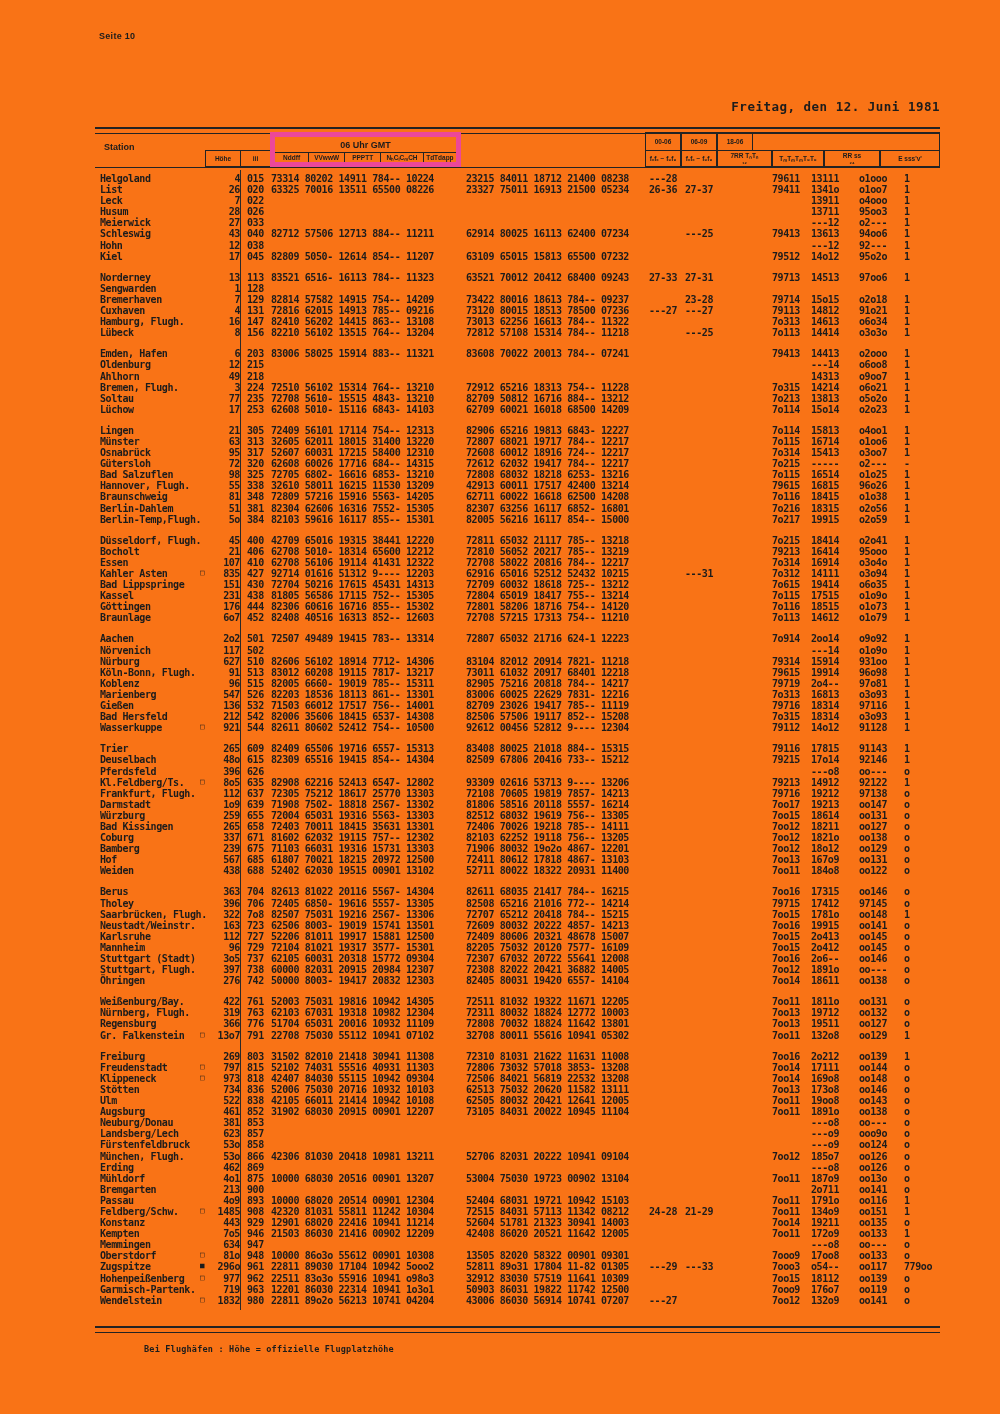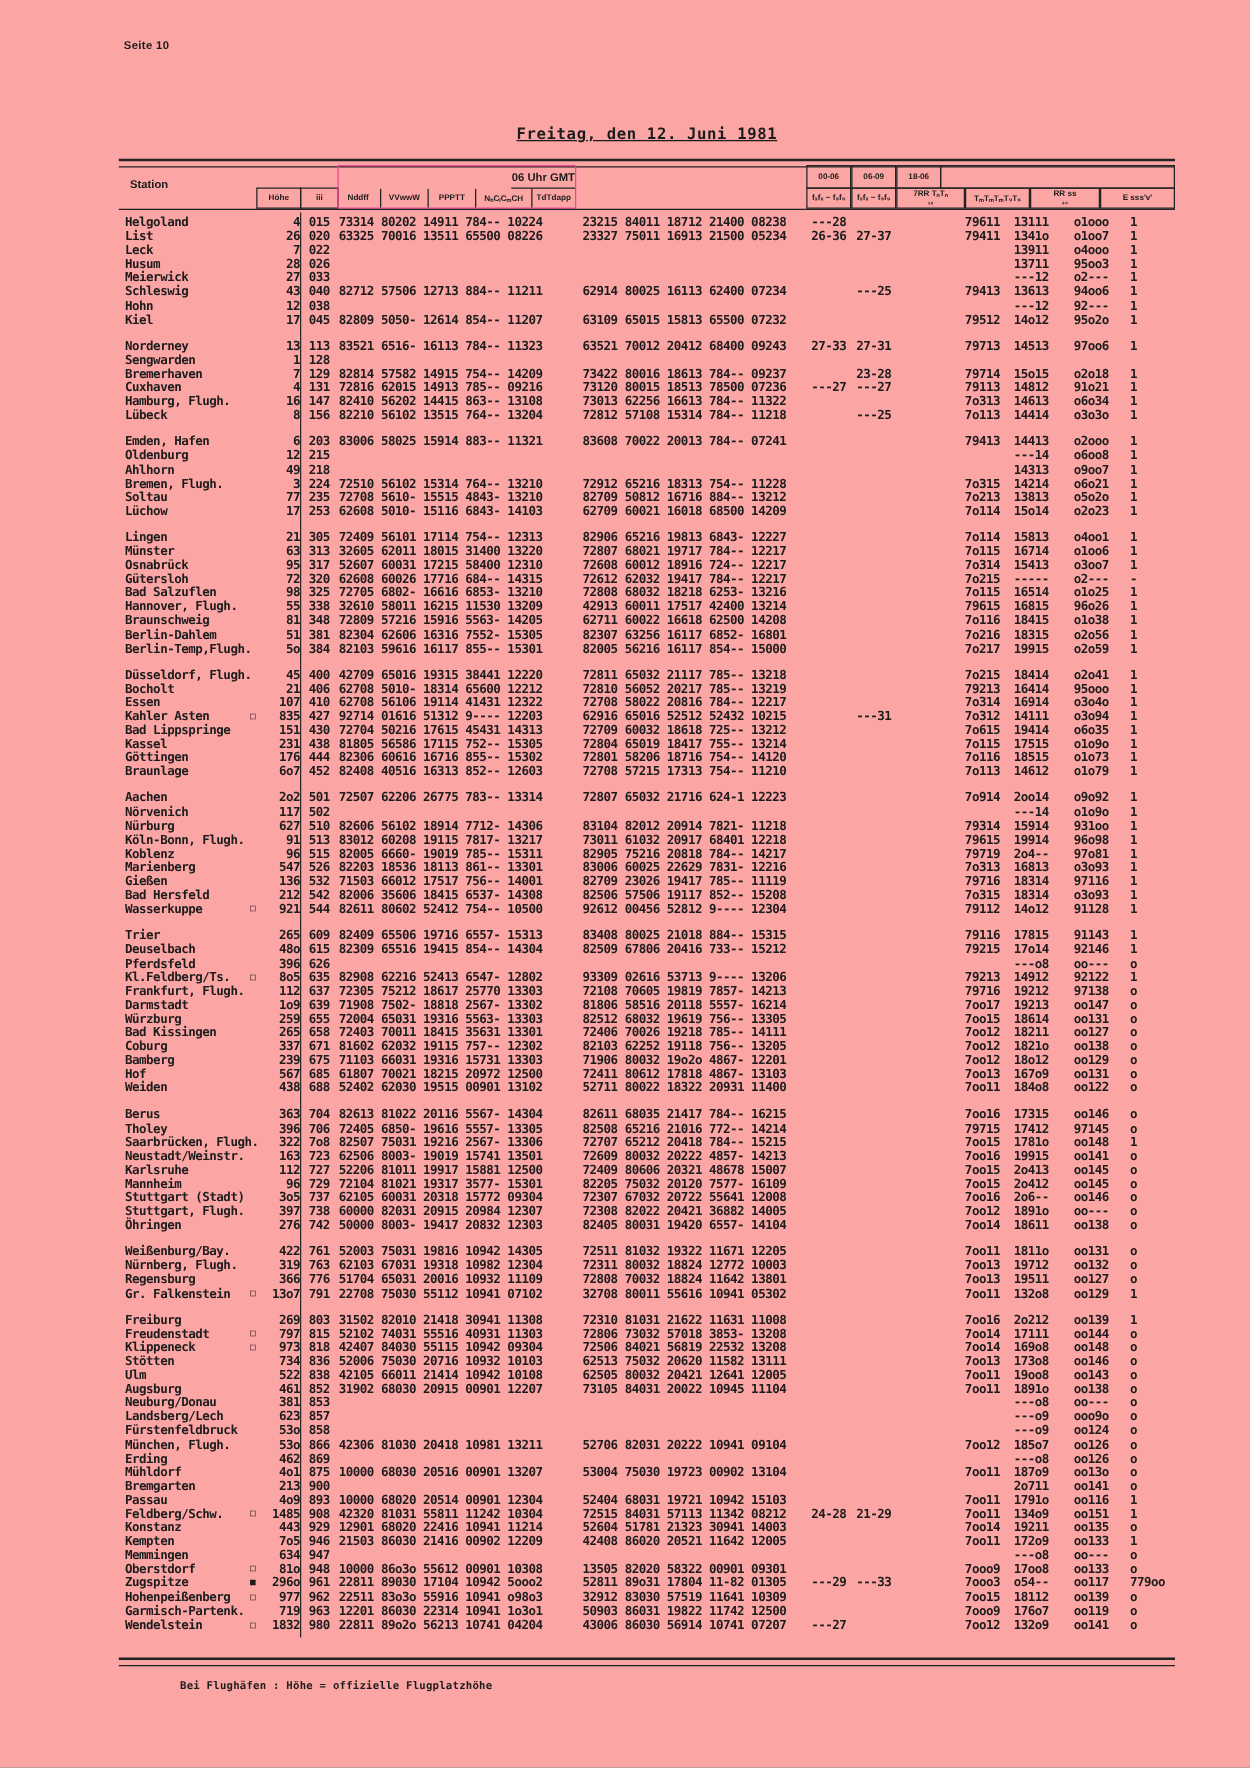--- a/index.html
+++ b/index.html
@@ -1,34 +1,34 @@
 <!DOCTYPE html>
 <html><head>
 <meta charset="utf-8">
 <style>
   html,body{margin:0;padding:0;background:#9a9a96;}
   #page{
     position:relative;width:1000px;height:1414px;margin:0 auto;
-    background:#fca5a5;color:#1c1c1c;overflow:hidden;
+    background:#f97316;color:#1c1c1c;overflow:hidden;
     font-family:"DejaVu Sans Mono",monospace;
   }
   
   .seite{position:absolute;left:99px;top:31px;font:bold 9px "Liberation Sans",sans-serif;letter-spacing:.3px;}
-  .title{position:absolute;left:95px;top:99px;width:845px;text-align:center;
-         font:bold 12.5px "DejaVu Sans Mono",monospace;letter-spacing:.5px;text-decoration:underline;}
+  .title{position:absolute;left:95px;top:99px;width:845px;text-align:right;
+         font:bold 12.5px "DejaVu Sans Mono",monospace;letter-spacing:.5px;}
   .rule-double{position:absolute;left:95px;width:845px;height:4px;
          border-top:2px solid #232323;border-bottom:1px solid #232323;}
   .vline{position:absolute;width:1px;background:#2a2a2a;}
   .footnote{position:absolute;left:100px;top:1344px;font:bold 8.5px "DejaVu Sans Mono",monospace;letter-spacing:.2px;padding-left:44px;}
   
   .hlabel{position:absolute;font:bold 9px "Liberation Sans",sans-serif;}
   .hbox{position:absolute;border:1px solid #232323;box-sizing:border-box;
         display:flex;align-items:center;justify-content:center;
         font:bold 6.5px "Liberation Sans",sans-serif;text-align:center;background:transparent;}
-  .gbox{position:absolute;border:1px solid #ec4899;box-sizing:border-box;display:flex;flex-direction:column;align-items:flex-end;}
+  .gbox{position:absolute;border:5px solid #ec4899;box-sizing:border-box;display:flex;flex-direction:column;}
   .glabel{height:17px;border-bottom:1px solid #232323;display:flex;align-items:center;justify-content:center;
           font:bold 9px "Liberation Sans",sans-serif;}
   .gcells{flex:1;display:flex;}
   .gcell{border-right:1px solid #232323;box-sizing:border-box;display:flex;align-items:center;justify-content:center;
          font:bold 6.5px "Liberation Sans",sans-serif;}
   .gcell:last-child{border-right:none;}
   .sub2{display:block;line-height:6px;}
   .sub2 .l2{font-size:5.5px;display:block;}
   
   #tbody{position:absolute;left:100px;top:173px;width:845px;}
@@ -618,21 +618,21 @@
         <div class="c-tm">14612</div>
         <div class="c-rr">o1o79</div>
         <div class="c-e">1</div>
       </div>
       <div class="gap"></div>
       <div class="row">
         <div class="c-name">Aachen</div>
         <div class="c-marker"></div>
         <div class="c-hoehe">2o2</div>
         <div class="c-iii">501</div>
-        <div class="c-g06">72507 62206 26775 783-- 13314</div>
+        <div class="c-g06">72507 49489 19415 783-- 13314</div>
         <div class="c-g09">72807 65032 21716 624-1 12223</div>
         <div class="c-w1"></div>
         <div class="c-w2"></div>
         <div class="c-c7">7o914</div>
         <div class="c-tm">2oo14</div>
         <div class="c-rr">o9o92</div>
         <div class="c-e">1</div>
       </div>
       <div class="row">
         <div class="c-name">Nörvenich</div>

